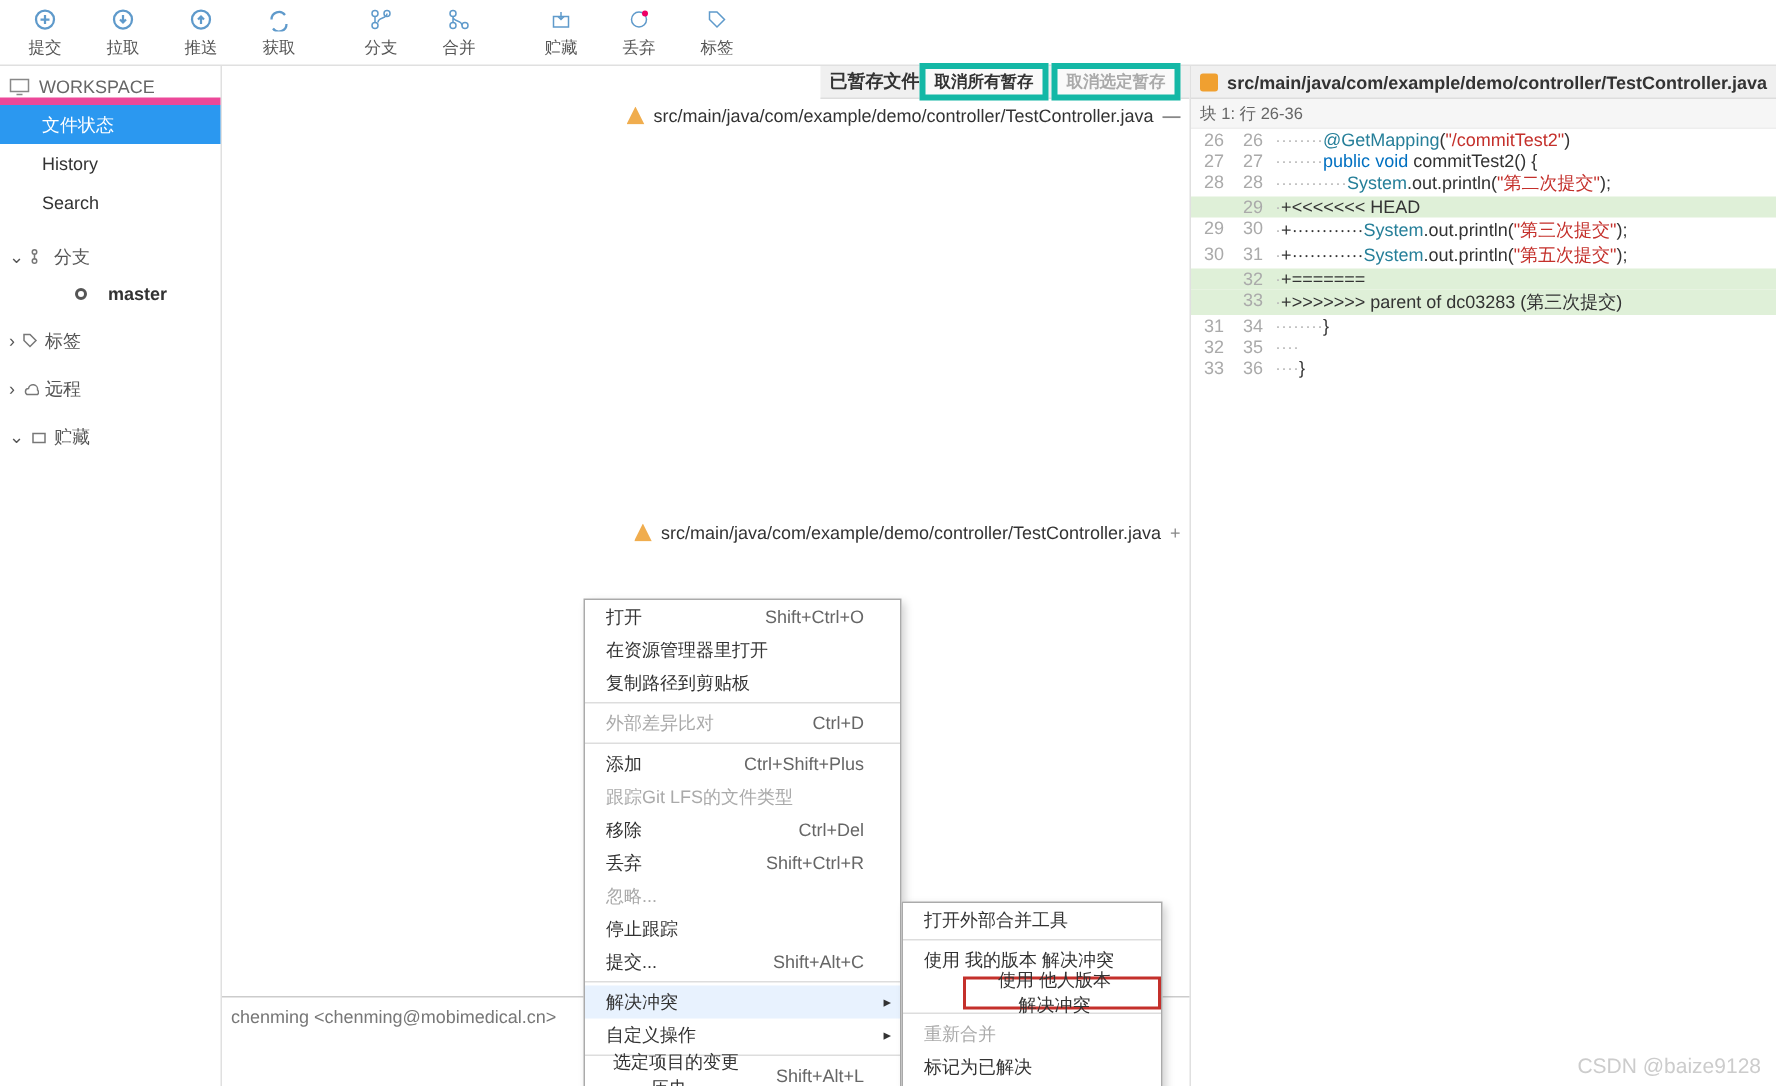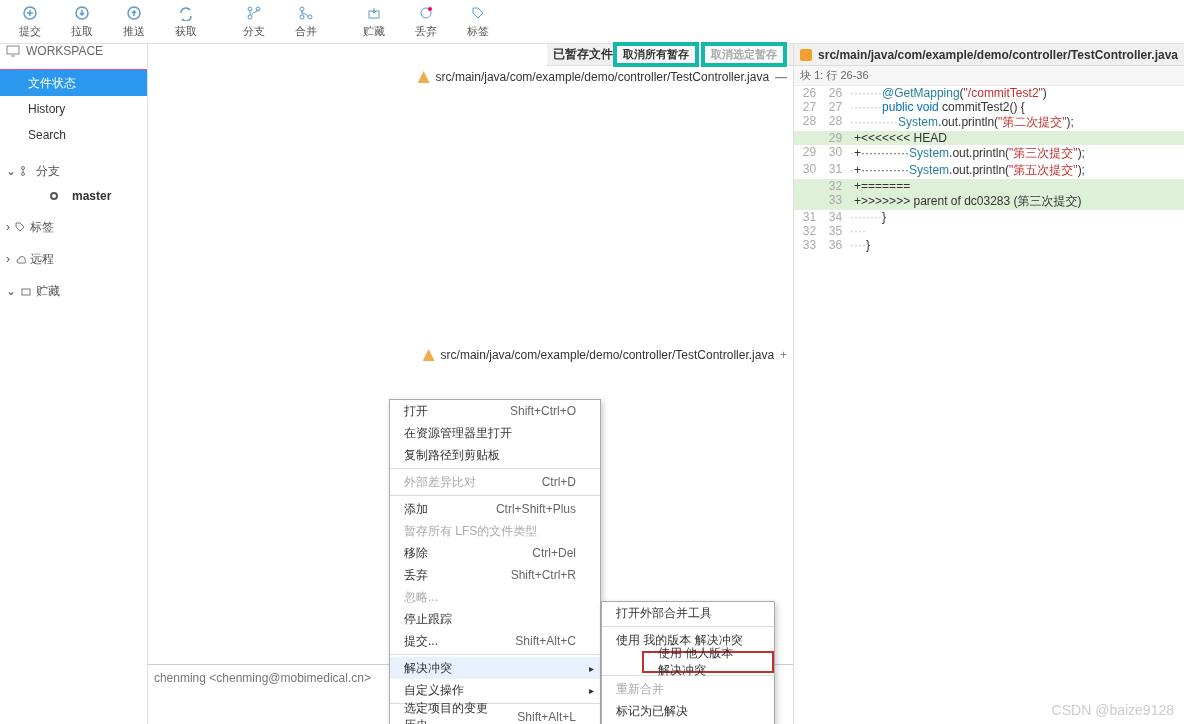--- a/index.html
+++ b/index.html
@@ -3,21 +3,21 @@
 <meta charset="utf-8">
 <style>
 * { margin:0; padding:0; box-sizing:border-box; font-family:"Microsoft YaHei",Arial,sans-serif; font-size:12px; }
 body { width:1184px; height:724px; background:#fff; color:#333; overflow:hidden; position:relative; }
 .toolbar { height:44px; border-bottom:1px solid #e0e0e0; display:flex; padding-left:4px; }
 .tb-btn { width:52px; display:flex; flex-direction:column; align-items:center; justify-content:center; color:#5f7a99; cursor:pointer; gap:2px; }
 .tb-btn .ic { width:18px; height:18px; display:flex; align-items:center; justify-content:center; }
 .tb-btn .lbl { font-size:11px; color:#555; }
 .body { display:flex; height:680px; }
 .sidebar { width:152px; border-right:1px solid #e0e0e0; }
-.ws-hdr { height:26px; display:flex; align-items:flex-start; padding:0 6px; gap:6px; color:#666; border-bottom:1px solid #ec4899; }
+.ws-hdr { height:26px; display:flex; align-items:flex-end; padding:0 6px; gap:6px; color:#666; border-bottom:5px solid #ec4899; }
 .ws-hdr .ic { width:14px; height:14px; }
 .ws-item { height:26px; display:flex; align-items:center; padding-left:28px; cursor:pointer; }
 .ws-item.sel { background:#2b98f0; color:#fff; }
 .tree-hdr { height:26px; display:flex; align-items:center; padding:0 6px; gap:4px; cursor:pointer; color:#555; }
 .tree-item { height:24px; display:flex; align-items:center; padding-left:18px; gap:14px; color:#333;margin-left:32px; }
 .dot { width:8px; height:8px; border-radius:50%; border:2px solid #555; }
 .center { width:664px; border-right:1px solid #e0e0e0; display:flex; flex-direction:column; }
 .filter-bar { height:24px; border-bottom:1px solid #ddd; display:flex; align-items:center; padding:0 4px; gap:4px; background:#f6f6f6; }
 .combo { border:1px solid #ccc; background:#fff; padding:1px 16px 1px 4px; font-size:11px; position:relative; }
 .combo::after { content:"▾"; position:absolute; right:3px; top:1px; font-size:10px; color:#666; }
@@ -41,21 +41,21 @@
 .ln { width:26px; text-align:right; color:#aaa; padding-right:4px; }
 .ct { flex:1; padding-left:4px; }
 .add { background:#dff0d8; }
 .kw-blue { color:#0070c1; }
 .kw-teal { color:#267f99; }
 .str { color:#c4302b; }
 .anno { color:#267f99; }
 .dots { color:#bbb; }
 
 .ctx { position:absolute; background:#fff; border:1px solid #aaa; box-shadow:2px 2px 6px rgba(0,0,0,0.2); }
-.ctx-item { height:22px; display:flex; align-items:center; padding:0 24px 0 14px; cursor:pointer; gap:20px; }
+.ctx-item { height:22px; display:flex; align-items:center; padding:0 24px 0 14px; cursor:pointer; gap:20px;text-align:center; }
 .ctx-item.dis { color:#aaa; }
 .ctx-item.hl { background:#e8f2fe; }
 .ctx-sep { height:1px; background:#ddd; margin:2px 0; }
 .ctx-item .sc { margin-left:auto; color:#666; }
 .ctx-item.sub::after { content:"▸"; position:absolute; right:6px; font-size:10px; }
 .sub-outline { border:2px solid #c4302b; }
 .watermark { position:absolute; right:10px; bottom:6px; color:#ccc; font-size:14px; }
 svg { display:block; }
 </style>
 </head>
@@ -267,21 +267,21 @@
     <div class="ctx-item dis" style="position: relative;">
       <span>外部差异比对</span>
       <span class="sc">Ctrl+D</span>
     </div>
     <div class="ctx-sep"></div>
     <div class="ctx-item" style="position: relative;">
       <span>添加</span>
       <span class="sc">Ctrl+Shift+Plus</span>
     </div>
     <div class="ctx-item dis" style="position: relative;">
-      <span>暂存所有 LFS的文件类型</span>
+      <span>跟踪Git LFS的文件类型</span>
     </div>
     <div class="ctx-item" style="position: relative;">
       <span>移除</span>
       <span class="sc">Ctrl+Del</span>
     </div>
     <div class="ctx-item" style="position: relative;">
       <span>丢弃</span>
       <span class="sc">Shift+Ctrl+R</span>
     </div>
     <div class="ctx-item dis" style="position: relative;">

